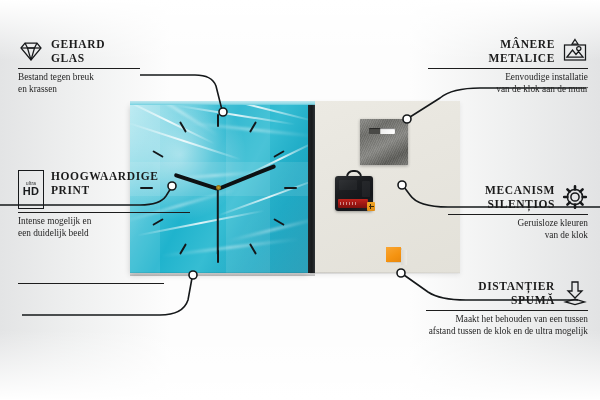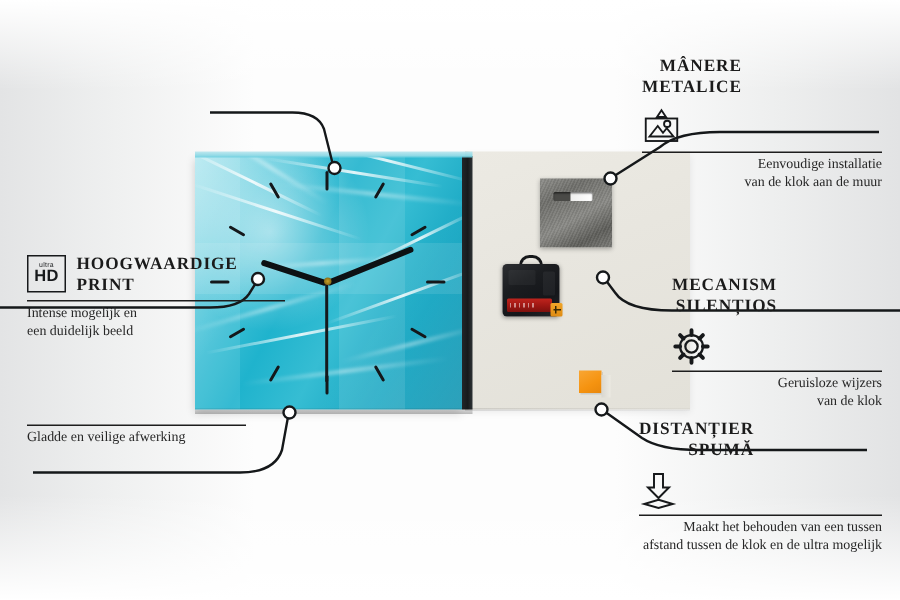--- a/index.html
+++ b/index.html
@@ -173,21 +173,21 @@
   }
   .co-rule { height:1.4px; background:#1d1d1d; margin:3px 0 3px 0; }
   .co-desc {
     font-size:9.3px; color:#262626; line-height:11.5px;
     font-family:"Liberation Serif", serif;
   }
   .co-head { display:flex; align-items:flex-start; gap:7px; }
   .co-icon { width:26px; height:26px; flex:0 0 26px; }
   .left .co-title, .left .co-desc { text-align:left; }
   .right .co-title, .right .co-desc { text-align:right; }
-  .right .co-head { flex-direction:column; justify-content:space-between; }
+  .right .co-head { justify-content:space-between; }
 
   svg { display:block; overflow:visible; }
 
   
   #links { position:absolute; inset:0; pointer-events:none; }
 </style>
 </head>
 <body>
 
 <div id="stage">
@@ -281,40 +281,61 @@
       <circle cx="407" cy="119" r="4" fill="#ffffff" stroke="#15181a" stroke-width="1.6"></circle>
 
       <path d="M600,207 L448,207 Q418,207 410,195 L404,187"></path>
       <circle cx="402" cy="185" r="4" fill="#ffffff" stroke="#15181a" stroke-width="1.6"></circle>
 
       <path d="M578,300 L466,300 Q440,300 428,292 L404,275"></path>
       <circle cx="401" cy="273" r="4" fill="#ffffff" stroke="#15181a" stroke-width="1.6"></circle>
     </g>
   </svg>
 
+  <div class="callout left" style="left:18px; top:38px; width:122px;">
+    <div class="co-head">
+      <span class="co-icon">
+        <svg width="26" height="26" viewBox="0 0 26 26">
+          <g fill="none" stroke="#17191b" stroke-width="1.25">
+            <path d="M3,10 L7,5 L19,5 L23,10 L13,22 Z"></path>
+            <path d="M3,10 L23,10"></path>
+            <path d="M7,5 L9.5,10 L13,22"></path>
+            <path d="M19,5 L16.5,10 L13,22"></path>
+            <path d="M9.5,10 L16.5,10"></path>
+          </g>
+        </svg>
+      </span>
+      <span>
+        <span class="co-title" style="display:block">GEHARD</span>
+        <span class="co-title" style="display:block">GLAS</span>
+      </span>
+    </div>
+    <div class="co-rule"></div>
+    <div class="co-desc">Bestand tegen breuk</div>
+    <div class="co-desc">en krassen</div>
+  </div>
 
   <div class="callout left" style="left:18px; top:170px; width:122px;">
     <div class="co-head">
-      <span class="co-icon" style="border:1.4px solid #17191b; width:27px; height:25px; display:flex; flex-direction:column; align-items:center; justify-content:center; line-height:1;">
+      <span class="co-icon" style="border:1.4px solid #17191b; width:27px; height:39px; display:flex; flex-direction:column; align-items:center; justify-content:center; line-height:1;">
         <span style="font-size:4.6px; letter-spacing:.2px; font-family:'Liberation Sans',sans-serif; color:#17191b;">ultra</span>
         <span style="font-size:11px; font-weight:bold; letter-spacing:.2px; font-family:'Liberation Sans',sans-serif; color:#17191b;">HD</span>
       </span>
       <span>
         <span class="co-title" style="display:block">HOOGWAARDIGE</span>
         <span class="co-title" style="display:block">PRINT</span>
       </span>
     </div>
     <div class="co-rule" style="width:172px;"></div>
     <div class="co-desc">Intense mogelijk en</div>
     <div class="co-desc">een duidelijk beeld</div>
   </div>
 
   <div class="callout left" style="left:18px; top:280px; width:150px;">
     <div class="co-rule" style="width:146px;"></div>
-    <div class="co-desc">Gladde en veilige afwerking</div>
   </div>
 
   <div class="callout right" style="right:12px; top:38px; width:160px;">
     <div class="co-head">
       <span style="flex:1;">
         <span class="co-title" style="display:block">MÂNERE</span>
         <span class="co-title" style="display:block">METALICE</span>
       </span>
       <span class="co-icon">
         <svg width="26" height="26" viewBox="0 0 26 26">
@@ -343,21 +364,21 @@
           <g fill="none" stroke="#17191b" stroke-width="1.5">
             <circle cx="13" cy="13" r="4.1"></circle>
             <path d="M13,2.2 L13,5.4 M13,20.6 L13,23.8 M2.2,13 L5.4,13 M20.6,13 L23.8,13
                      M5.4,5.4 L7.7,7.7 M18.3,18.3 L20.6,20.6 M20.6,5.4 L18.3,7.7 M7.7,18.3 L5.4,20.6" stroke-width="2.6" stroke-linecap="round"></path>
             <circle cx="13" cy="13" r="7.6" stroke-width="1.5"></circle>
           </g>
         </svg>
       </span>
     </div>
     <div class="co-rule"></div>
-    <div class="co-desc">Geruisloze wijzers</div>
+    <div class="co-desc">Geruisloze kleuren</div>
     <div class="co-desc">van de klok</div>
   </div>
 
   <div class="callout right" style="right:12px; top:280px; width:162px;">
     <div class="co-head">
       <span style="flex:1;">
         <span class="co-title" style="display:block">DISTANȚIER</span>
         <span class="co-title" style="display:block">SPUMĂ</span>
       </span>
       <span class="co-icon">

